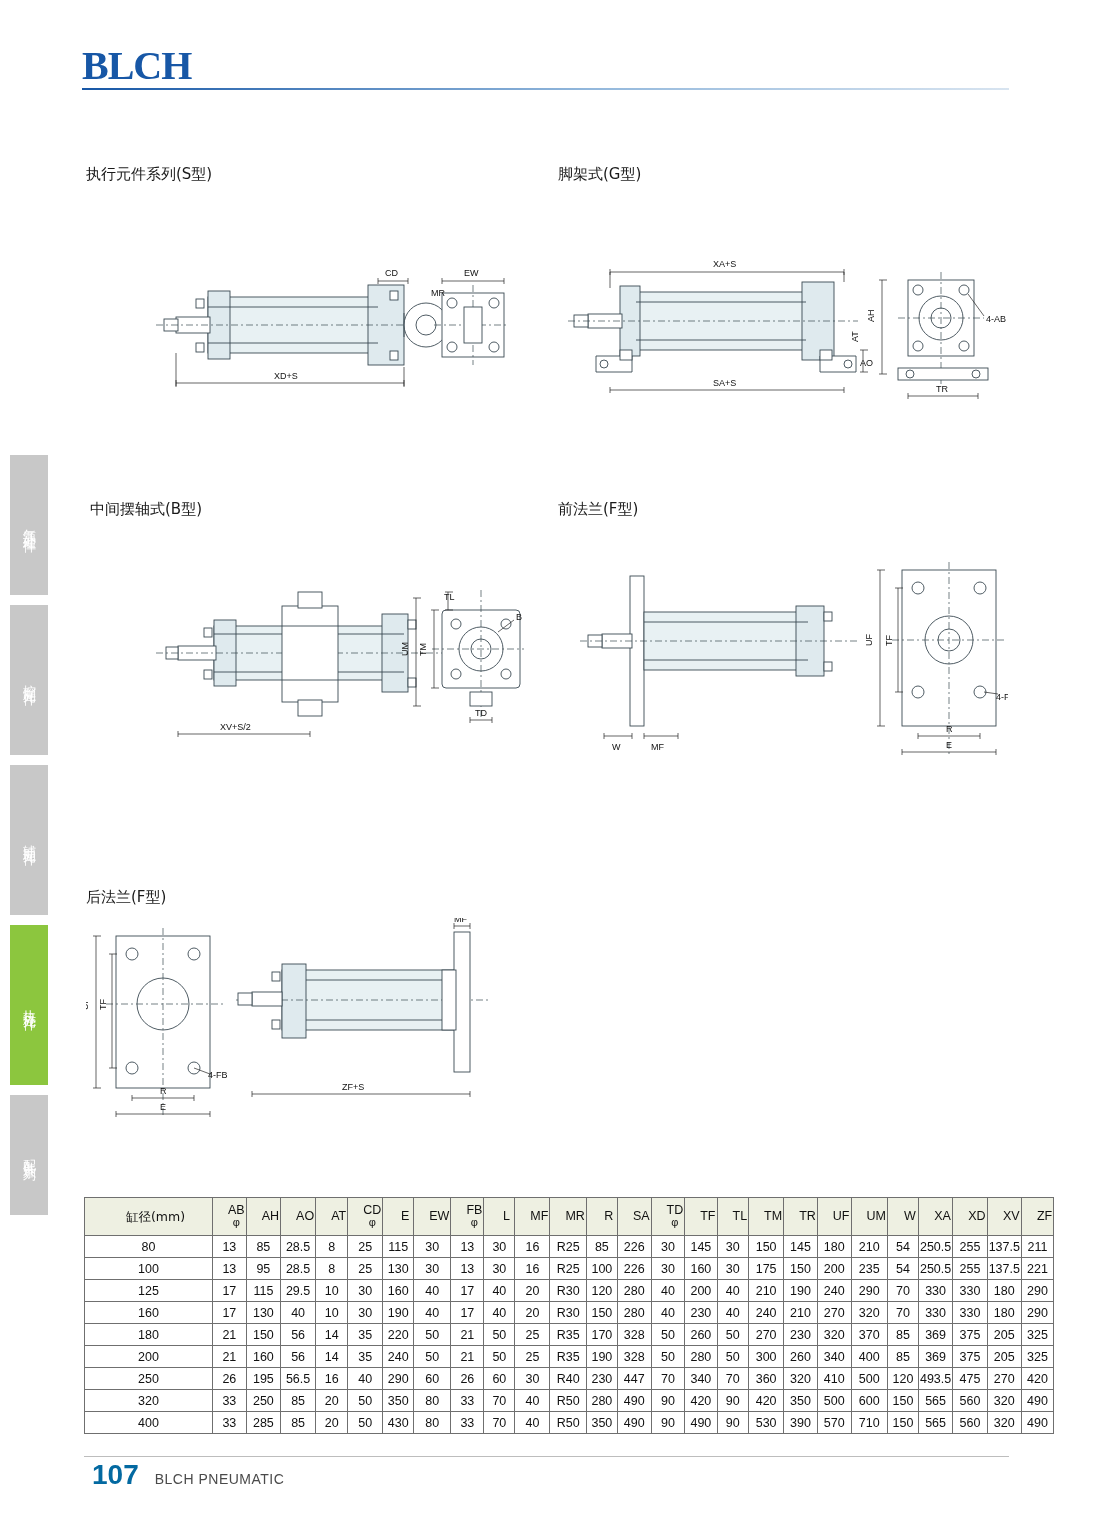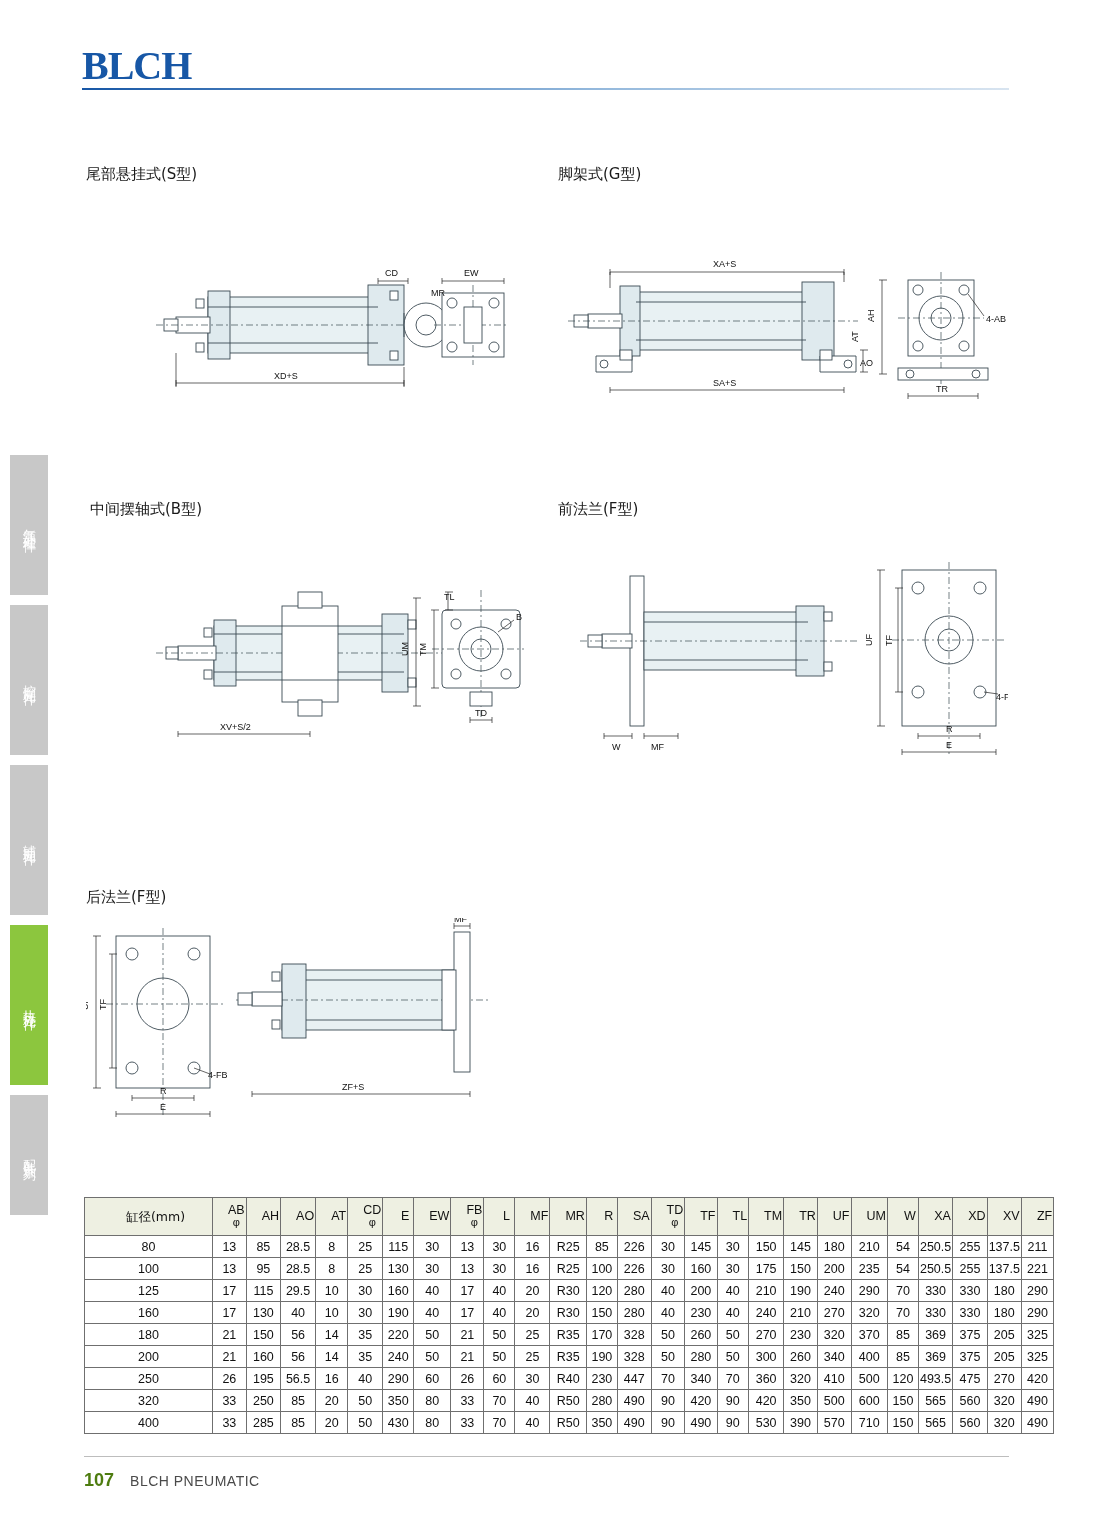--- a/index.html
+++ b/index.html
@@ -86,21 +86,21 @@
   .phi { display:block; font-size:11px; line-height:1.05; }
 
   
   .footer-rule {
     position:absolute; left:84px; right:84px; bottom:78px; height:1px; background:#bdbdbd;
   }
   .footer {
     position:absolute; left:84px; bottom:44px;
     display:flex; align-items:baseline; gap:10px;
   }
-  .footer .pno { color:#4d7c0f; font-size:18px; font-weight:bold; }
+  .footer .pno { color:#0369a1; font-size:28px; font-weight:bold;margin-left:8px; }
   .footer .ftxt { color:#4a4a4a; font-size:14px; letter-spacing:0.5px;margin-left:6px; }
 
   
   svg .ln { stroke:#3b4a52; stroke-width:0.9; fill:none; }
   svg .dash { stroke:#3b4a52; stroke-width:0.7; fill:none; stroke-dasharray:7 3 2 3; }
   svg .dim { stroke:#222; stroke-width:0.7; fill:none; }
   svg .body { fill:#e8f1f3; stroke:#3b4a52; stroke-width:0.9; }
   svg .body2 { fill:#dfeaee; stroke:#3b4a52; stroke-width:0.9; }
   svg .white { fill:#ffffff; stroke:#3b4a52; stroke-width:0.9; }
   svg text { font-family:"Liberation Sans", sans-serif; font-size:9px; fill:#111; }
@@ -114,21 +114,21 @@
 </div>
 
 <div class="side-tabs">
   <div class="side-tab h1">气源处理件</div>
   <div class="side-tab h2">控制元件</div>
   <div class="side-tab h3">辅助元件</div>
   <div class="side-tab h4">执行元件</div>
   <div class="side-tab h5">配件系列</div>
 </div>
 
-<div class="fig-title" style="left:86px; top:165px;">尾部悬挂式(S型)</div>
+<div class="fig-title" style="left:86px; top:165px;">执行元件系列(S型)</div>
 <div class="fig" style="left:86px; top:255px;">
 <svg width="420" height="150" viewBox="0 0 420 150">
 
   <rect class="body" x="122" y="42" width="170" height="56"></rect>
   <rect class="body2" x="122" y="36" width="22" height="68"></rect>
   <rect class="body2" x="282" y="30" width="36" height="80"></rect>
 
   <rect class="white" x="90" y="62" width="34" height="16"></rect>
   <rect class="white" x="78" y="64" width="14" height="12"></rect>
 

